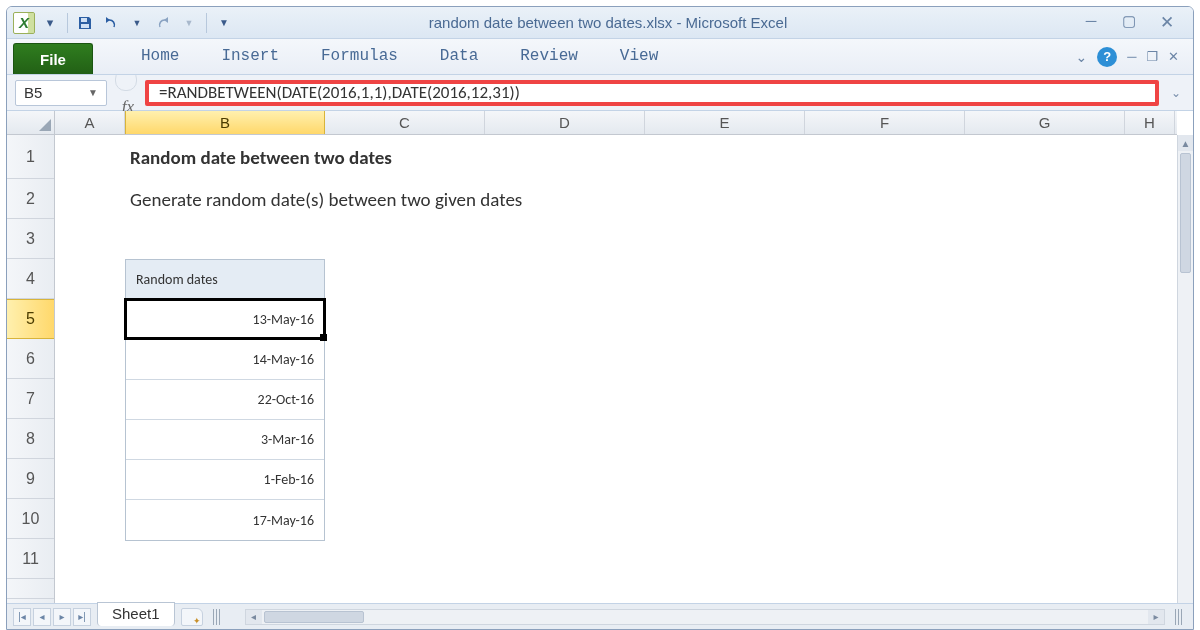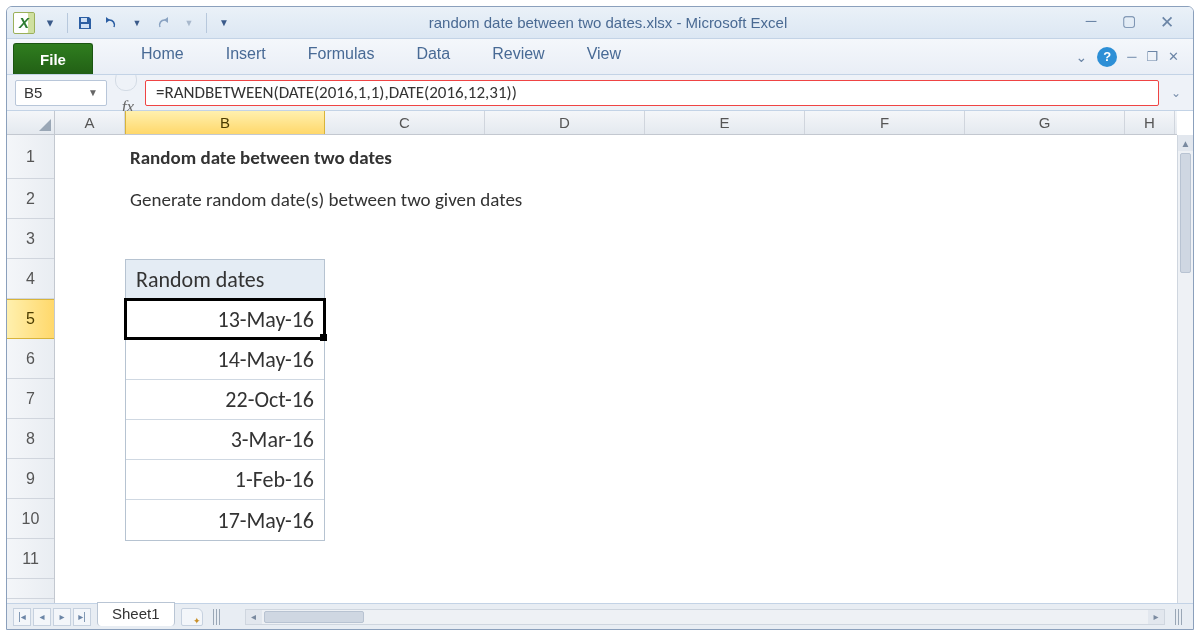--- a/index.html
+++ b/index.html
@@ -63,21 +63,21 @@
     position: relative;
   }
   .file-tab {
     width: 80px; margin: 4px 4px 0 6px;
     background: linear-gradient(#2f7d1f,#226015);
     color:#fff; font-size:15px; font-weight:700;
     display:flex; align-items:center; justify-content:center;
     border-radius:3px 3px 0 0;
     border:1px solid #1b5512; border-bottom:none;
   }
-  .tabs { display:flex; align-items:flex-start; gap: 34px; padding-left: 40px;}
+  .tabs { display:flex; align-items:center; gap: 34px; padding-left: 40px; font-family: Liberation Mono, monospace;}
   .tab { font-size:16px; color:#486a95; padding: 6px 4px 8px;}
   .ribbon-right { margin-left:auto; display:flex; align-items:center; gap:10px; padding-right:14px; color:#6b85a6;}
   .help-circ {
     width:20px; height:20px; border-radius:50%; background:#2d8fd6; color:#fff;
     display:flex; align-items:center; justify-content:center; font-weight:bold; font-size:13px;
   }
   
   .fbar-row {
     height: 36px; background:#eef2f8; border-bottom:1px solid #c3d3e6;
     display:flex; align-items:center; padding:4px 8px; gap:8px;
@@ -85,21 +85,21 @@
   .namebox {
     width: 92px; height:26px; background:#fff;
     border:1px solid #b8c6d9; border-radius:2px;
     display:flex; align-items:center; padding:0 8px; font-size:15px;
     justify-content:space-between; color:#333;
   }
   .namebox .dd { font-size:10px; color:#666;}
   .fx-btns { display:flex; align-items:center; gap:6px; color:#888;flex-direction:column;}
   .fx-lbl { font-style:italic; font-family: "Times New Roman", serif; font-size:17px; color:#666; margin-left:4px;}
   .formula-input {
-    flex:1; height:26px; background:#fff; border:1px solid #ef4444; border-radius:2px;
+    flex:1; height:26px; background:#fff; border:4px solid #ef4444; border-radius:2px;
     display:flex; align-items:center; padding:0 10px; font-size:17px; color:#333;
     font-family: "Calibri","Segoe UI",sans-serif;
   }
   .fbar-expand { width:18px; text-align:center; color:#7a90ac; font-size:12px;}
   
   .grid-wrap { flex:1; display:flex; position:relative; overflow:hidden; background:#fff;}
   .colheads {
     position:absolute; top:0; left:0; right:16px; height:24px;
     display:flex; background:linear-gradient(#f4f6f9,#e4e9ef);
     border-bottom:1px solid #c3c8d0; z-index:2;
@@ -145,21 +145,21 @@
   }
   .bold { font-weight:700; }
   
   .table-box {
     position:absolute; left:70px; top:0; width:200px;
     border:1px solid #b6c3d1;
   }
   .table-row {
     height:40px; border-bottom:1px solid #cfd8e2;
     display:flex; align-items:center; padding:0 10px;
-    font-size:22px; color:#333;
+    font-size:14px; color:#333;
   }
   .table-row:last-child{border-bottom:none;}
   .table-header {
     background:#e4ecf4; font-weight:400;
   }
   .num { justify-content:flex-end;}
   
   .active-cell {
     position:absolute; border:3px solid #000;
     pointer-events:none;

